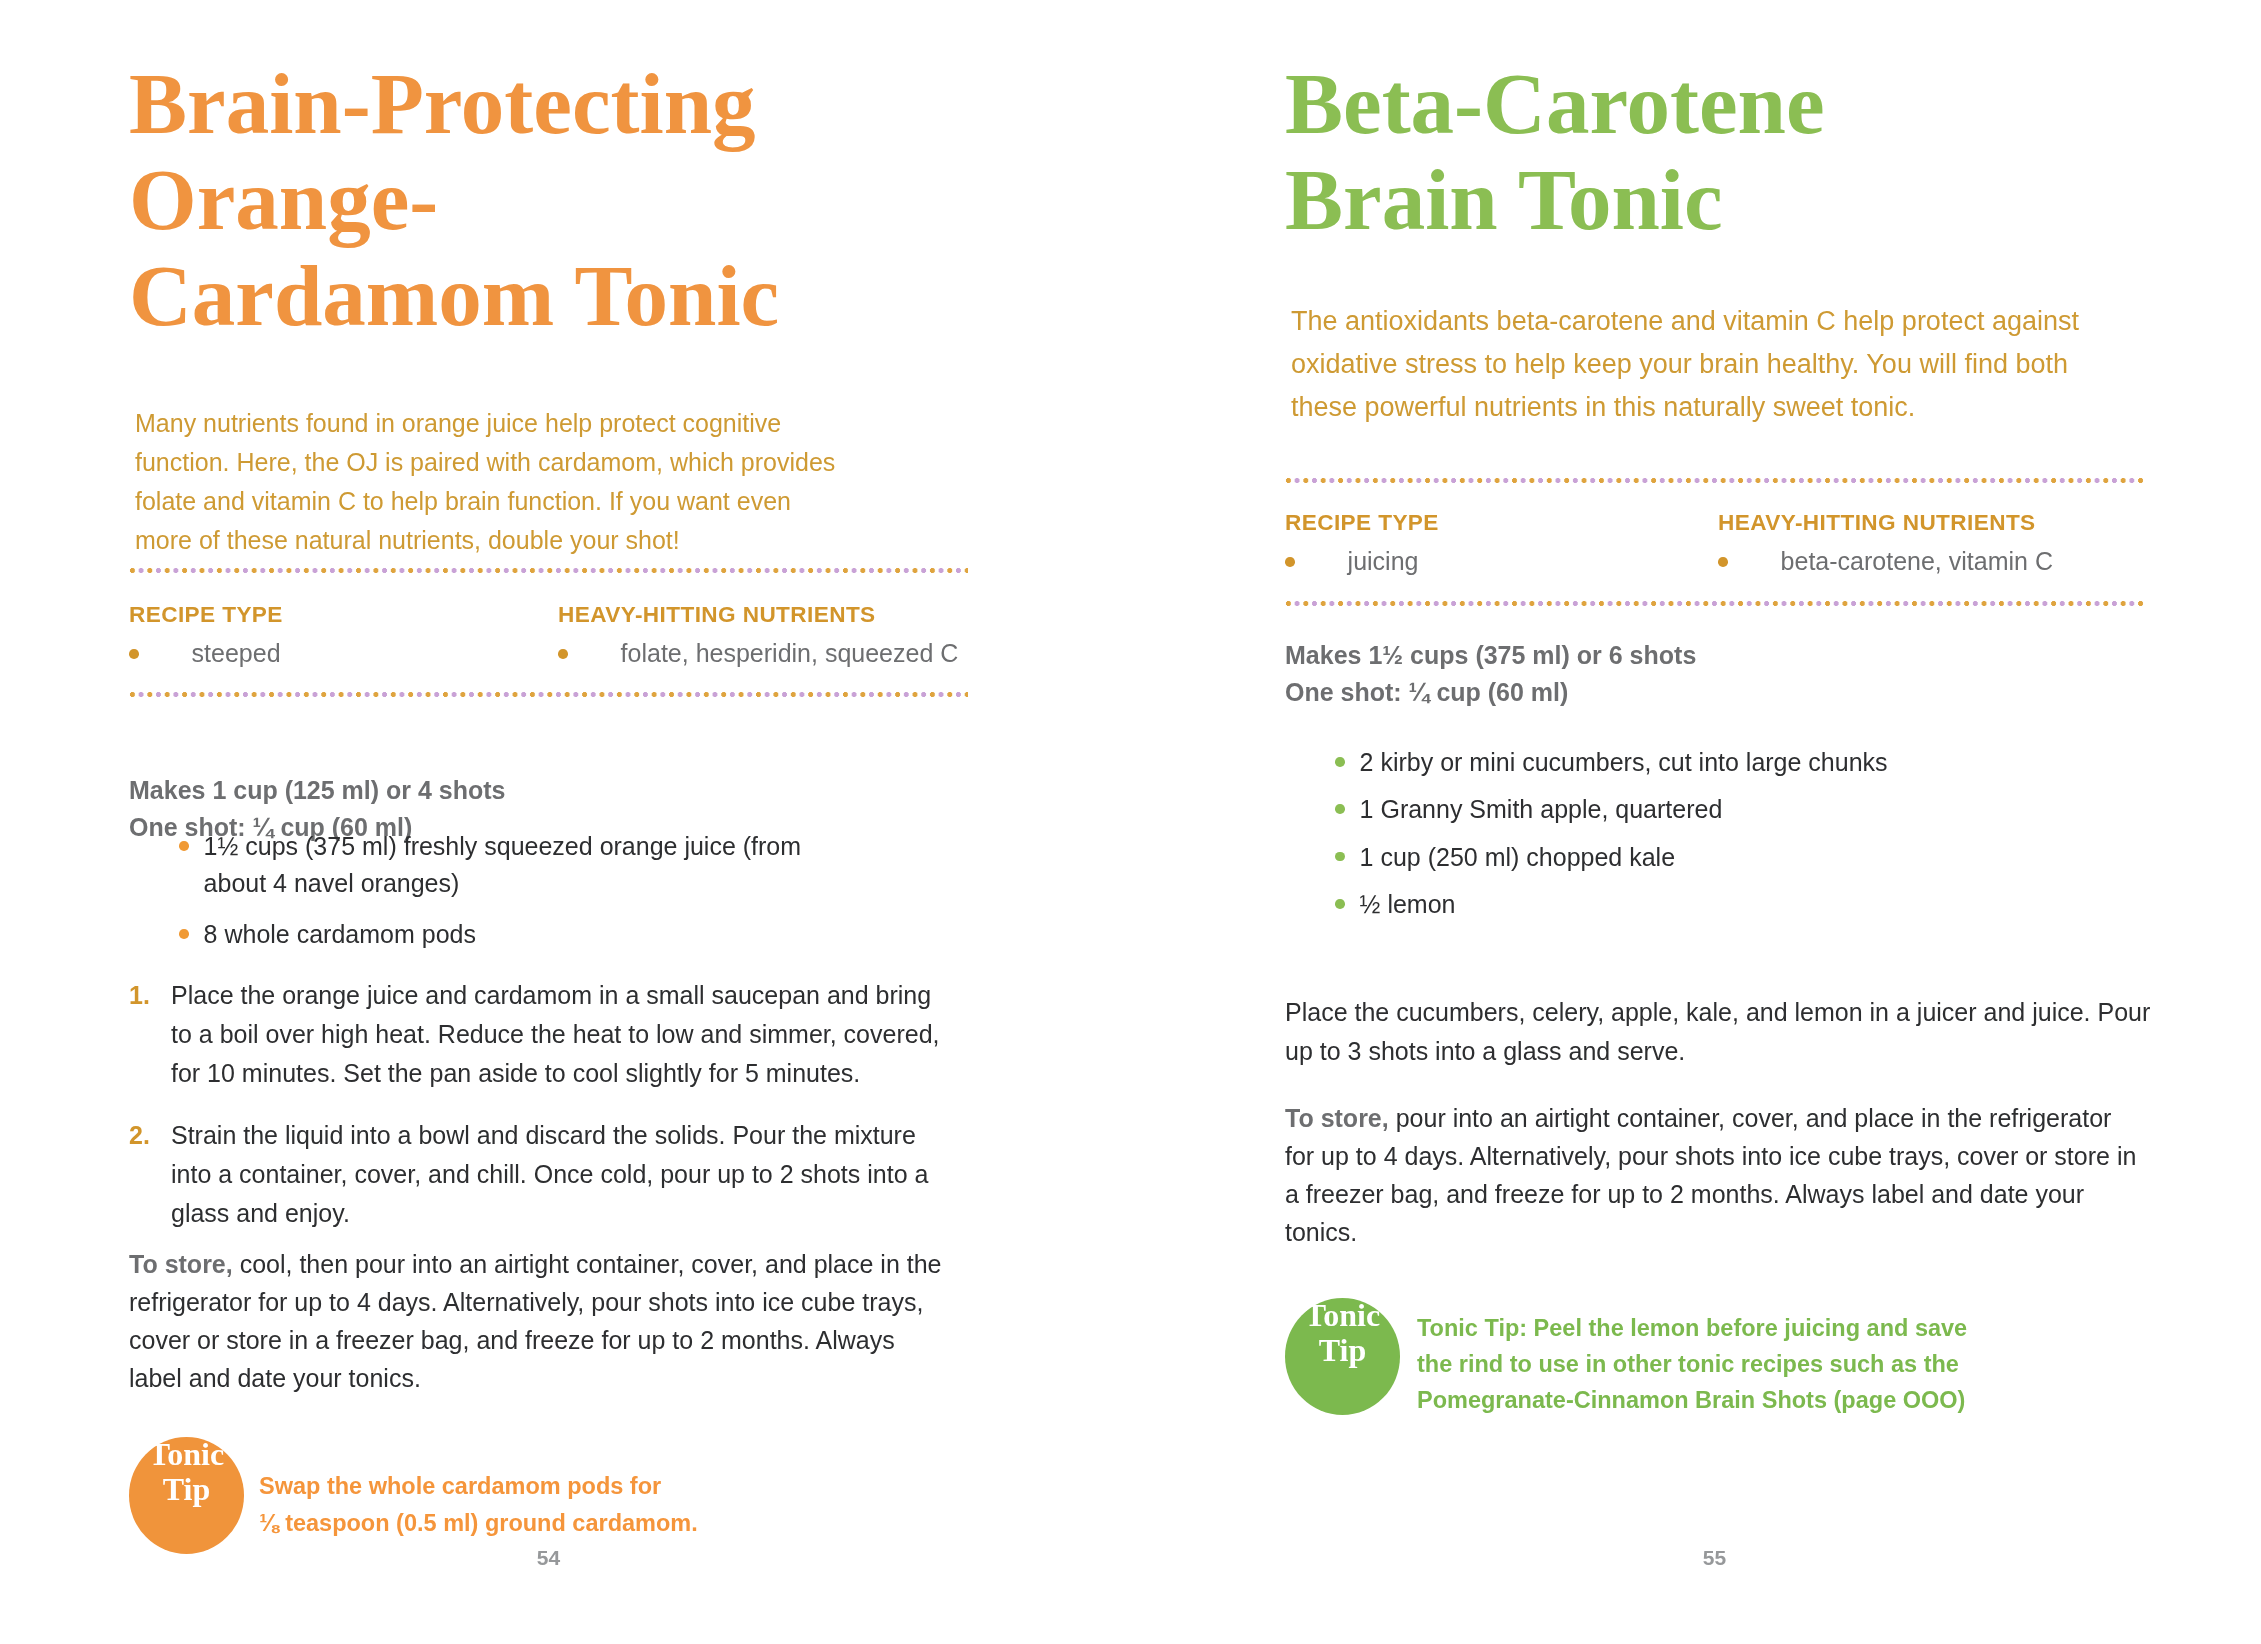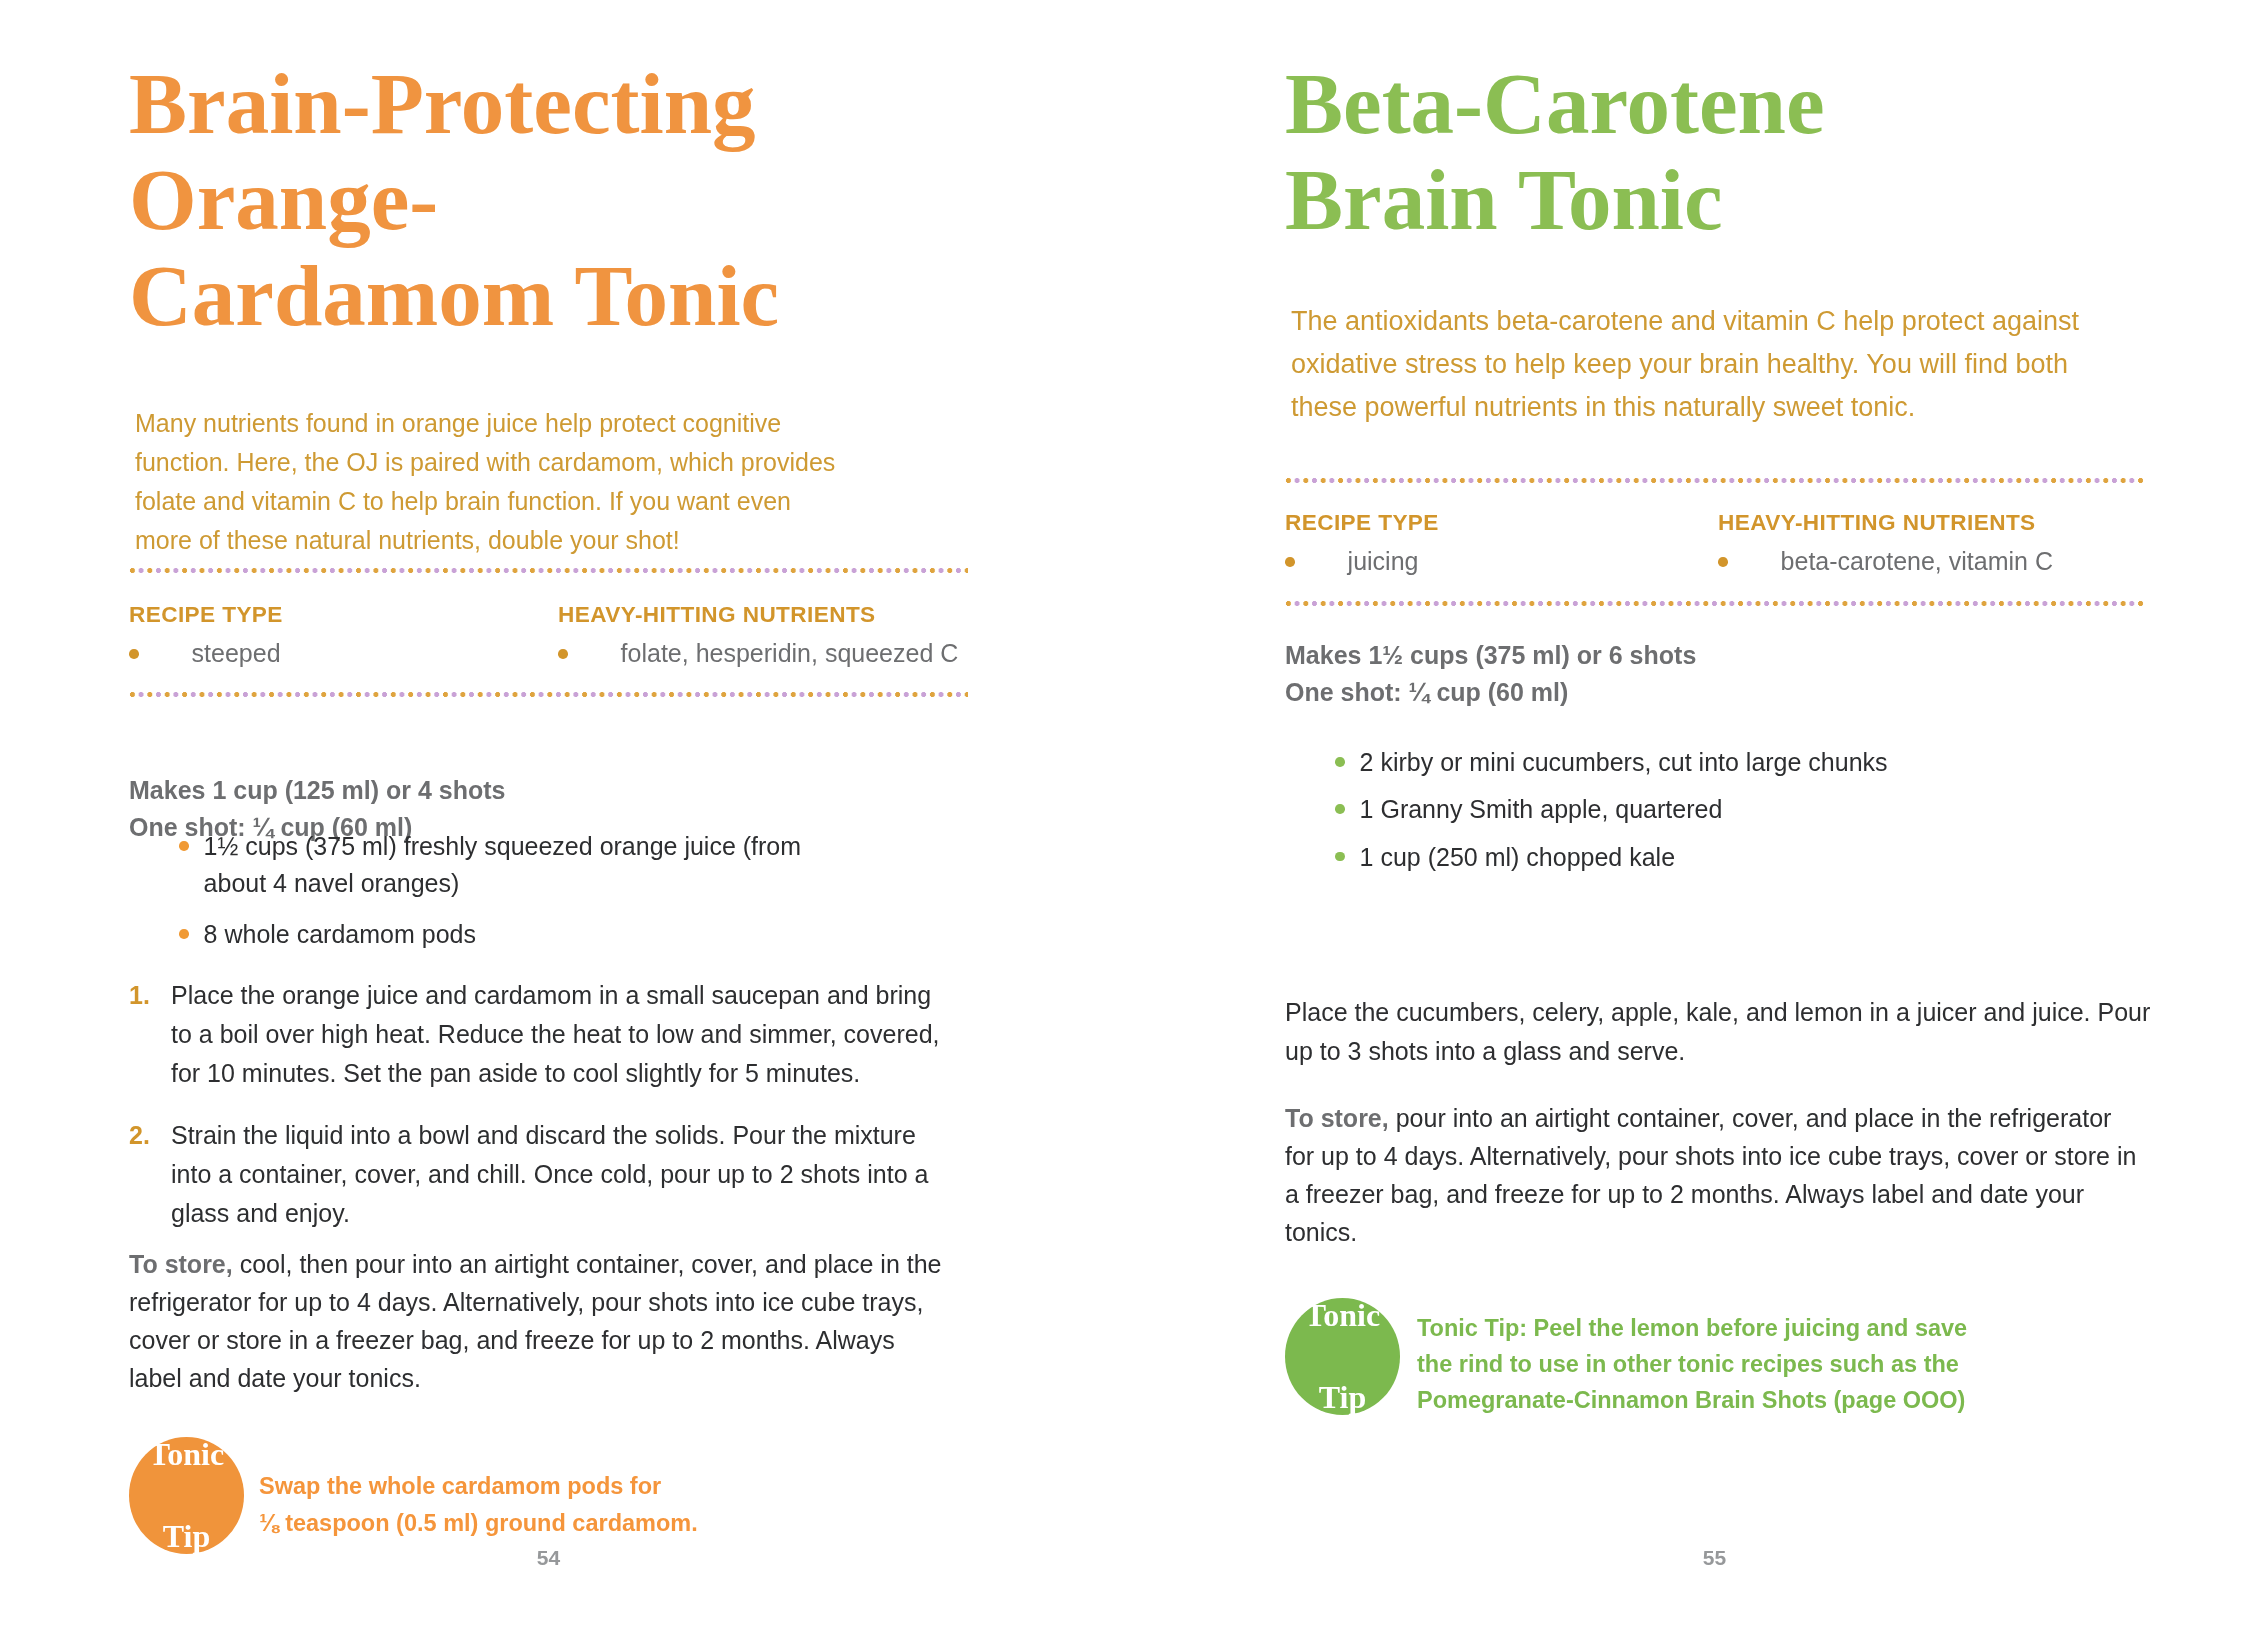--- a/index.html
+++ b/index.html
@@ -79,21 +79,21 @@
   .step-text{font-size:25px;line-height:39px;color:var(--body);}
 
   .method{margin:0;font-size:25px;line-height:39px;color:var(--body);}
   .right .method{top:993px;width:874px;}
 
   .store{margin:0;font-size:25px;line-height:38px;color:var(--body);}
   .left .store{top:1245px;width:813px;}
   .right .store{top:1099px;width:861px;}
   .store-lead{color:var(--gray);font-weight:bold;}
 
-  .tip-badge{width:115px;height:117px;border-radius:50%;display:flex;flex-direction:column;align-items:center;justify-content:space-between;color:#ffffff;font-family:var(--serif);font-weight:bold;font-size:32px;line-height:35px;}
+  .tip-badge{width:115px;height:117px;border-radius:50%;display:flex;flex-direction:column;align-items:center;justify-content:flex-start;color:#ffffff;font-family:var(--serif);font-weight:bold;font-size:32px;line-height:35px;}
   .left .tip-badge{left:0;top:1437px;background:var(--tip-orange-bg);}
   .right .tip-badge{left:0;top:1298px;background:var(--tip-green);}
 
   .tip-text{font-weight:bold;}
   .left .tip-text{left:130px;top:1468px;font-size:23.5px;line-height:37px;color:var(--tip-orange);}
   .right .tip-text{left:132px;top:1310px;font-size:23.5px;line-height:36px;color:var(--tip-green);}
 
   .page-num{left:0;width:100%;text-align:center;font-size:21px;font-weight:bold;color:var(--pagenum);}
   .left .page-num{top:1546px;}
   .right .page-num{top:1546px;}
@@ -212,20 +212,24 @@
         <span class="ing-text">2 kirby or mini cucumbers, cut into large chunks</span>
       </li>
       <li>
         <span class="dot green"></span>
         <span class="ing-text">1 Granny Smith apple, quartered</span>
       </li>
       <li>
         <span class="dot green"></span>
         <span class="ing-text">1 cup (250 ml) chopped kale</span>
       </li>
+      <li>
+        <span class="dot green"></span>
+        <span class="ing-text">½ lemon</span>
+      </li>
     </ul>
 
     <p class="method">Place the cucumbers, celery, apple, kale, and lemon in a juicer and juice. Pour up to 3 shots into a glass and serve.</p>
 
     <p class="store">
       <strong class="store-lead">To store,</strong><span> pour into an airtight container, cover, and place in the refrigerator for up to 4 days. Alternatively, pour shots into ice cube trays, cover or store in a freezer bag, and freeze for up to 2 months. Always label and date your tonics.</span>
     </p>
 
     <div class="tip-badge">
       <span>Tonic</span>

